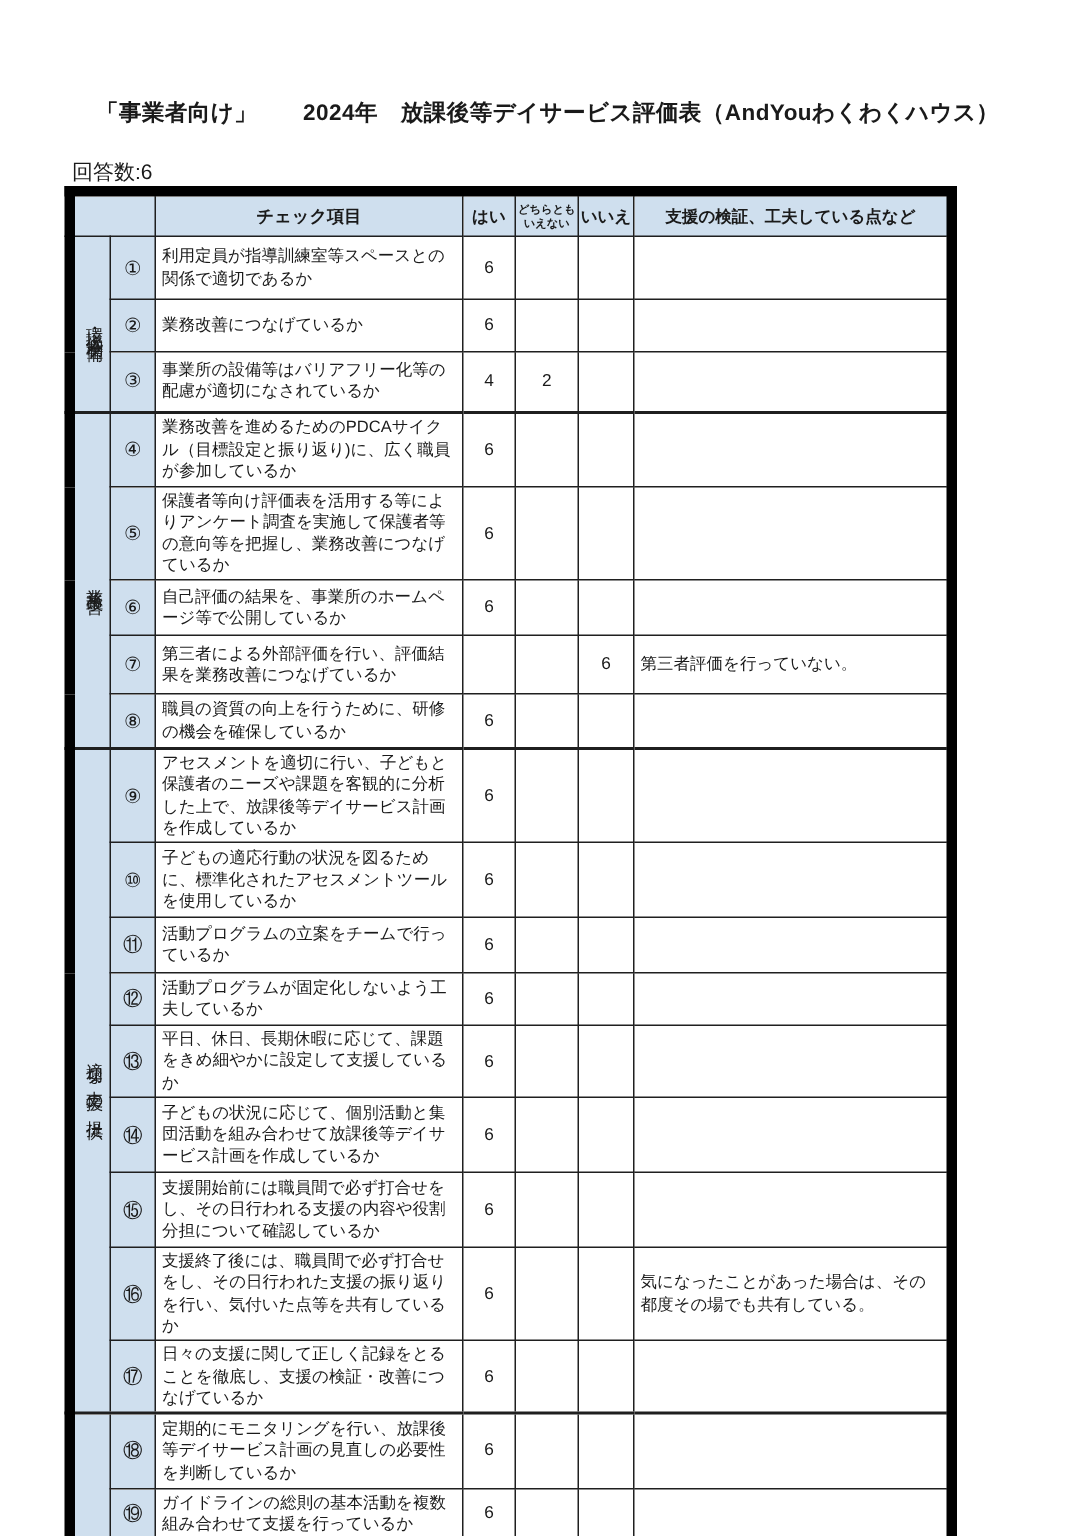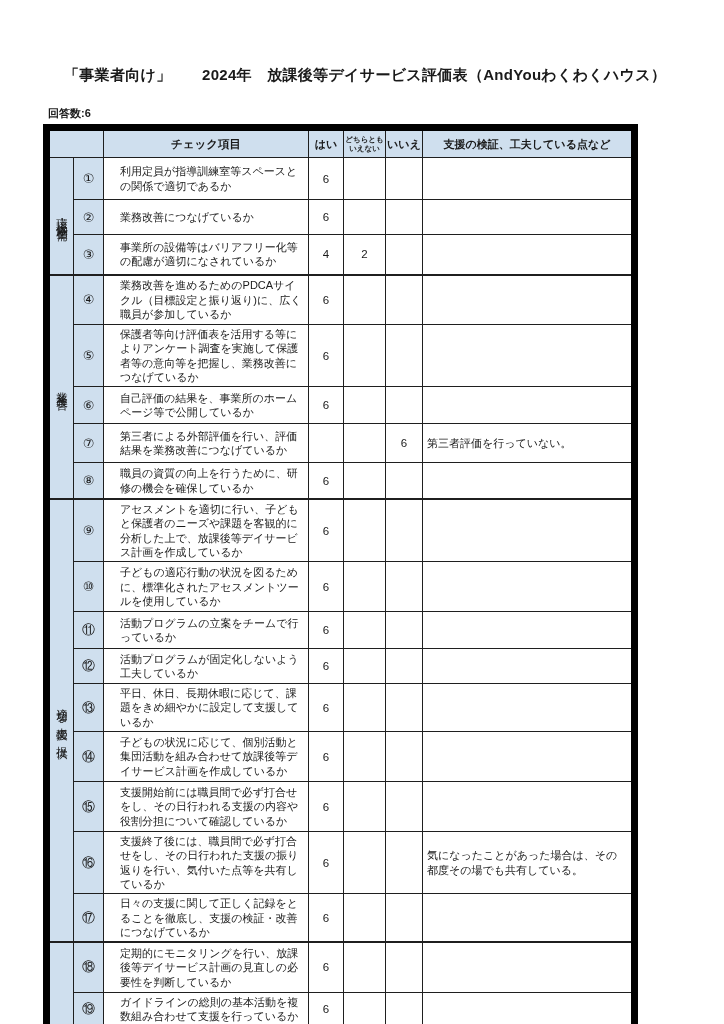--- a/index.html
+++ b/index.html
@@ -22,22 +22,22 @@
     top: 66px;
     font-size: 15px;
     font-weight: bold;
     letter-spacing: 0.3px;
     white-space: nowrap;
   }
   .response-count {
     position: absolute;
     left: 48px;
     top: 106px;
-    font-size: 11px;
-    font-weight: bold;
+    font-size: 14px;
+    font-weight: normal;
   }
   table.eval {
     position: absolute;
     left: 43px;
     top: 124px;
     width: 588px;
     border-collapse: collapse;
     table-layout: fixed;
     border: 7px solid #000000;
   }
@@ -67,21 +67,21 @@
     padding: 3px 0;
   }
   td.c-num {
     background: #cfdfee;
     text-align: center;
     font-size: 13px;
   }
   td.c-item {
     font-size: 11px;
     line-height: 1.3;
-    padding: 2px 3px 2px 16px;
+    padding: 2px 3px 2px 4px;
     text-align: left;
   }
   td.c-ans {
     text-align: center;
     font-size: 11.5px;
   }
   td.c-comment {
     font-size: 11px;
     line-height: 1.3;
     padding: 12px 4px;

